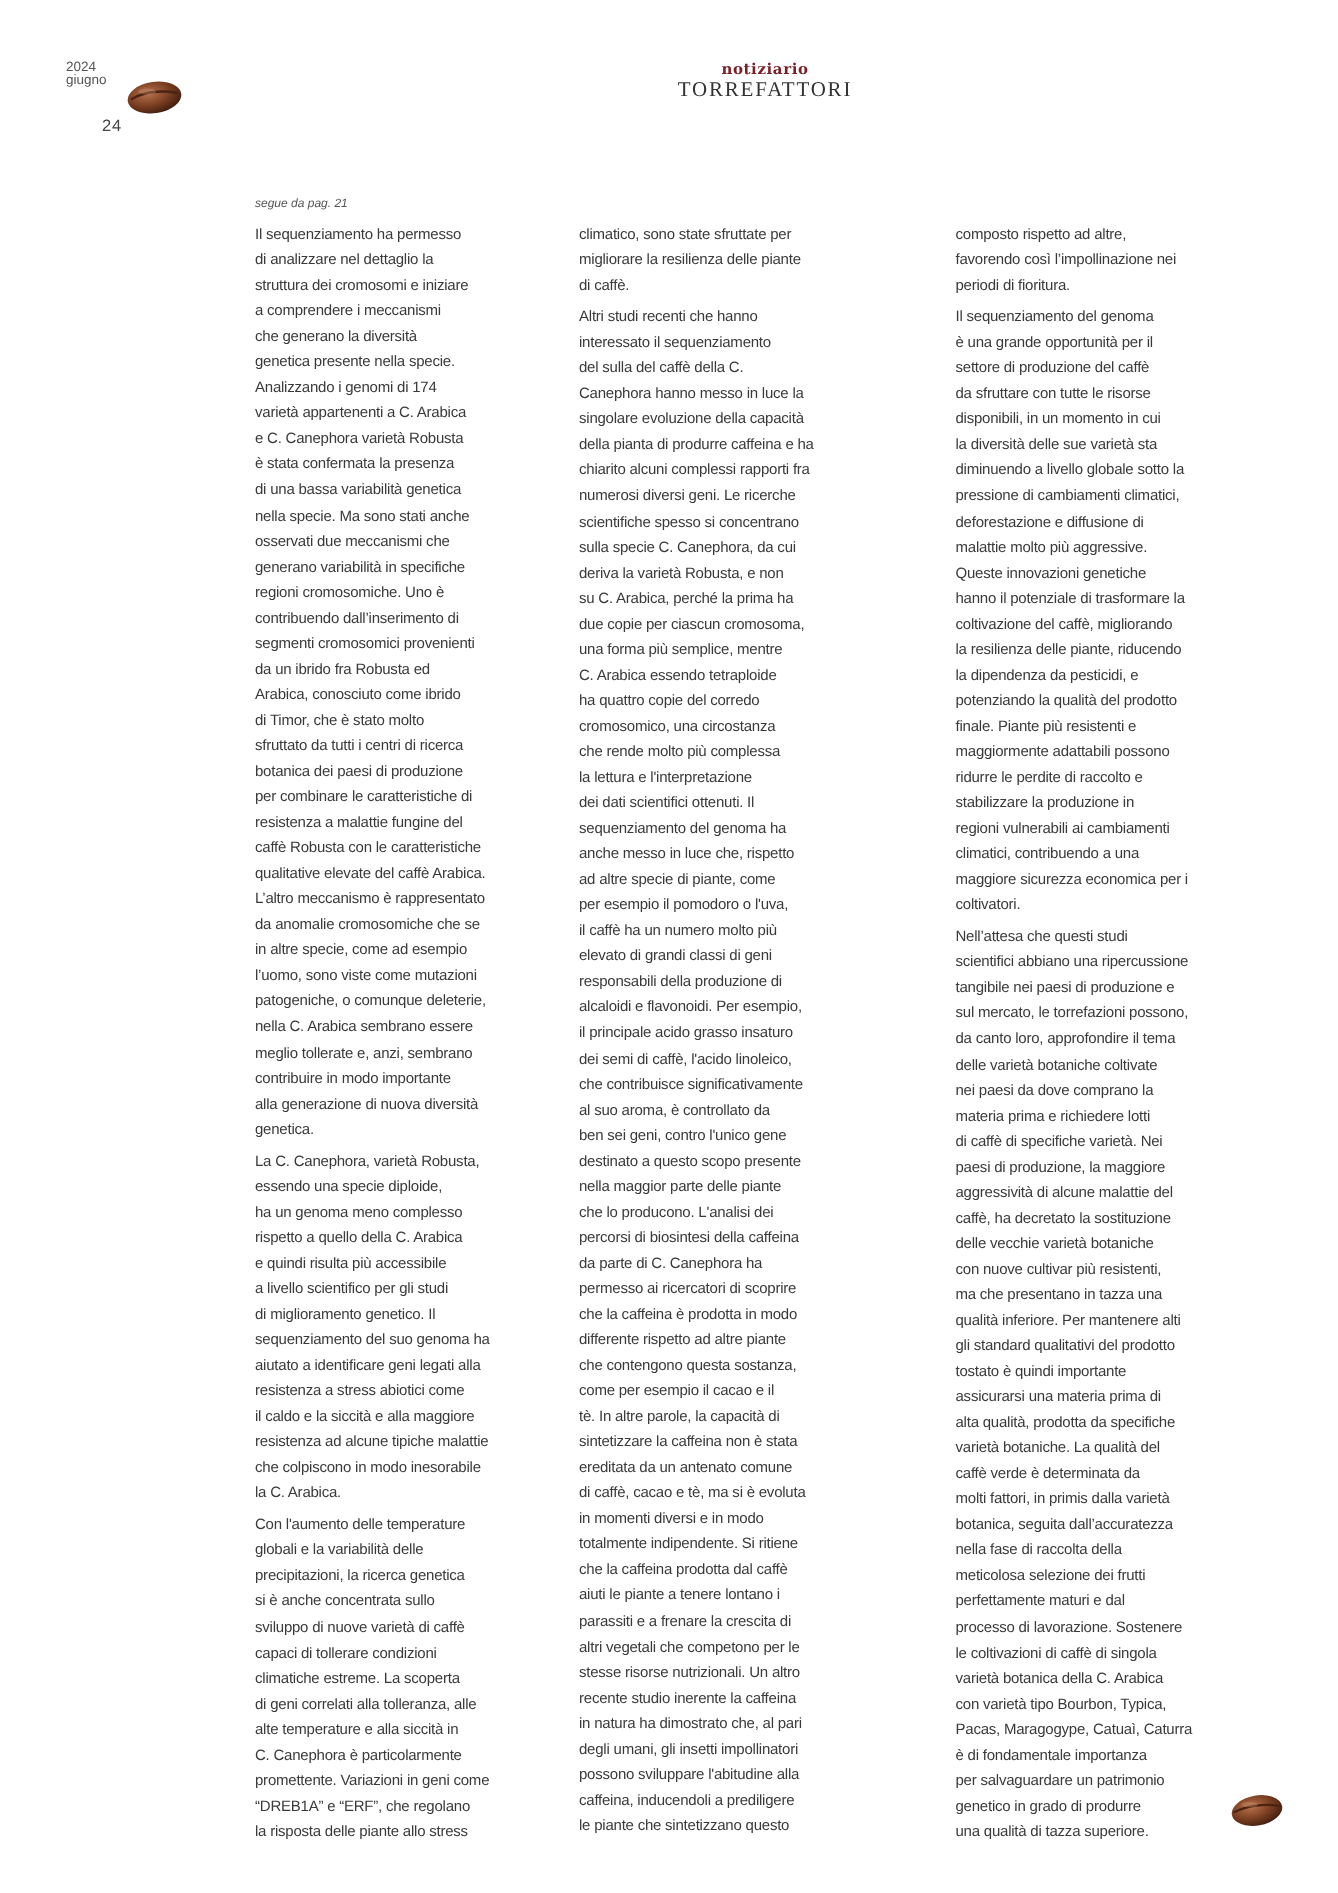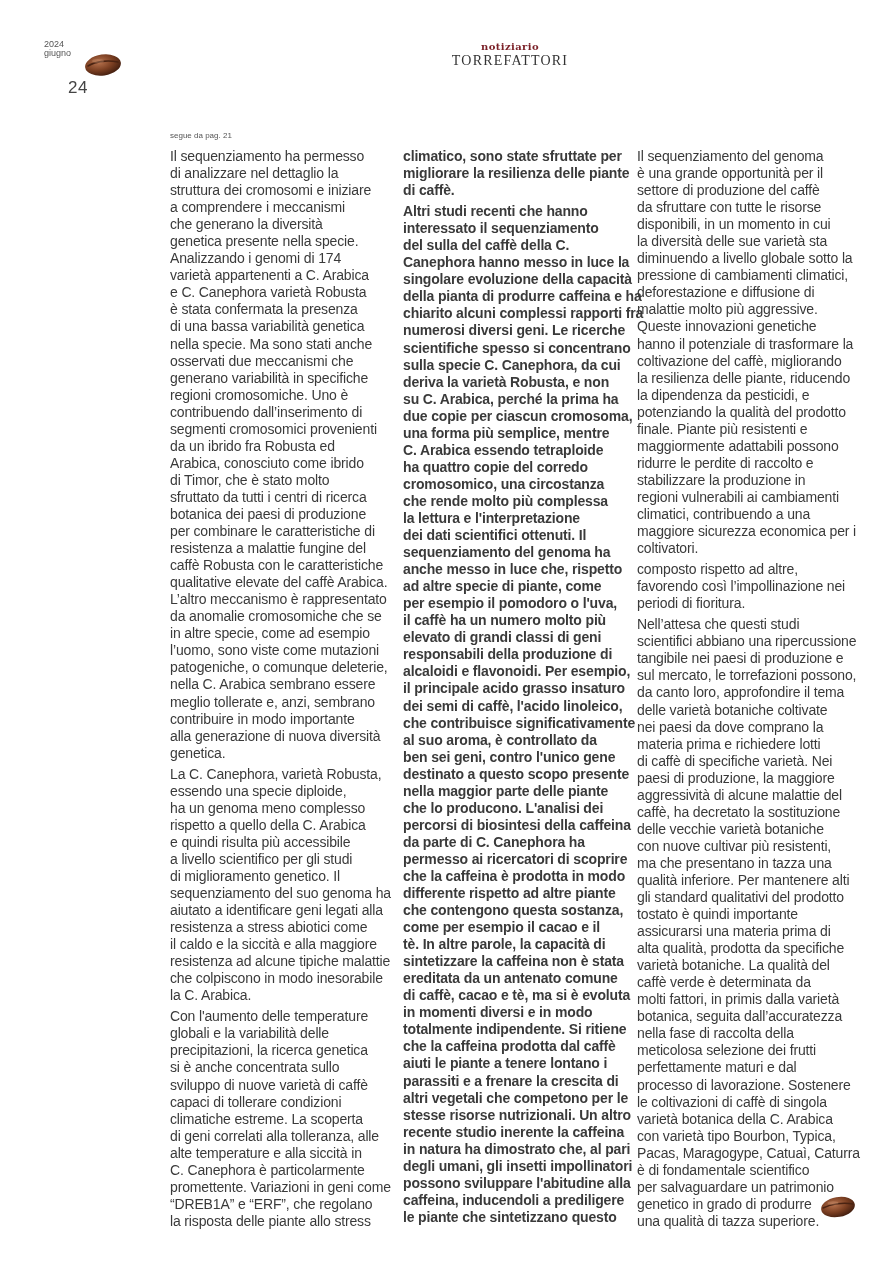--- a/index.html
+++ b/index.html
@@ -25,21 +25,21 @@
     .meta-year, .meta-month {
       font-size: 9px;
       line-height: 9px;
       color: #555;
       display: block;
     }
     .page-number {
       position: absolute;
       left: 68px;
       top: 78px;
-      font-size: 17px;
+      font-size: 11px;
       color: #444;
       letter-spacing: 0.5px;
     }
     .bean {
       position: absolute;
     }
     .bean-top {
       left: 84px;
       top: 53px;
       width: 38px;
@@ -73,33 +73,34 @@
       font-size: 14px;
       line-height: 15px;
       color: #333;
       letter-spacing: 1.2px;
     }
     .continued {
       position: absolute;
       left: 170px;
       top: 131px;
       font-size: 8px;
+      font-style: italic;
       color: #555;
     }
     .column {
       position: absolute;
       top: 148px;
       width: 228px;
-      font-size: 14px;
+      font-size: 10px;
       line-height: 17.05px;
       color: #3a3a3a;
       letter-spacing: -0.15px;
     }
     .col-1 { left: 170px; }
-    .col-2 { left: 403px; font-weight: bold; }
+    .col-2 { left: 386px; }
     .col-3 { left: 637px; }
     .para {
       margin: 0 0 4px 0;
     }
     .line {
       display: block;
       white-space: nowrap;
     }
   </style>
 </head>
@@ -271,20 +272,25 @@
         <span class="line">in natura ha dimostrato che, al pari</span>
         <span class="line">degli umani, gli insetti impollinatori</span>
         <span class="line">possono sviluppare l'abitudine alla</span>
         <span class="line">caffeina, inducendoli a prediligere</span>
         <span class="line">le piante che sintetizzano questo</span>
       </p>
   </div>
 
   <div class="column col-3">
     <p class="para">
+        <span class="line">composto rispetto ad altre,</span>
+        <span class="line">favorendo così l’impollinazione nei</span>
+        <span class="line">periodi di fioritura.</span>
+      </p>
+    <p class="para">
         <span class="line">Il sequenziamento del genoma</span>
         <span class="line">è una grande opportunità per il</span>
         <span class="line">settore di produzione del caffè</span>
         <span class="line">da sfruttare con tutte le risorse</span>
         <span class="line">disponibili, in un momento in cui</span>
         <span class="line">la diversità delle sue varietà sta</span>
         <span class="line">diminuendo a livello globale sotto la</span>
         <span class="line">pressione di cambiamenti climatici,</span>
         <span class="line">deforestazione e diffusione di</span>
         <span class="line">malattie molto più aggressive.</span>
@@ -295,25 +301,20 @@
         <span class="line">la dipendenza da pesticidi, e</span>
         <span class="line">potenziando la qualità del prodotto</span>
         <span class="line">finale. Piante più resistenti e</span>
         <span class="line">maggiormente adattabili possono</span>
         <span class="line">ridurre le perdite di raccolto e</span>
         <span class="line">stabilizzare la produzione in</span>
         <span class="line">regioni vulnerabili ai cambiamenti</span>
         <span class="line">climatici, contribuendo a una</span>
         <span class="line">maggiore sicurezza economica per i</span>
         <span class="line">coltivatori.</span>
-      </p>
-    <p class="para">
-        <span class="line">composto rispetto ad altre,</span>
-        <span class="line">favorendo così l’impollinazione nei</span>
-        <span class="line">periodi di fioritura.</span>
       </p>
     <p class="para">
         <span class="line">Nell’attesa che questi studi</span>
         <span class="line">scientifici abbiano una ripercussione</span>
         <span class="line">tangibile nei paesi di produzione e</span>
         <span class="line">sul mercato, le torrefazioni possono,</span>
         <span class="line">da canto loro, approfondire il tema</span>
         <span class="line">delle varietà botaniche coltivate</span>
         <span class="line">nei paesi da dove comprano la</span>
         <span class="line">materia prima e richiedere lotti</span>
@@ -334,21 +335,21 @@
         <span class="line">molti fattori, in primis dalla varietà</span>
         <span class="line">botanica, seguita dall’accuratezza</span>
         <span class="line">nella fase di raccolta della</span>
         <span class="line">meticolosa selezione dei frutti</span>
         <span class="line">perfettamente maturi e dal</span>
         <span class="line">processo di lavorazione. Sostenere</span>
         <span class="line">le coltivazioni di caffè di singola</span>
         <span class="line">varietà botanica della C. Arabica</span>
         <span class="line">con varietà tipo Bourbon, Typica,</span>
         <span class="line">Pacas, Maragogype, Catuaì, Caturra</span>
-        <span class="line">è di fondamentale scientifico</span>
+        <span class="line">è di fondamentale importanza</span>
         <span class="line">per salvaguardare un patrimonio</span>
         <span class="line">genetico in grado di produrre</span>
         <span class="line">una qualità di tazza superiore.</span>
       </p>
   </div>
 
   <svg class="bean bean-bottom" viewBox="0 0 36 24">
     <defs>
       <radialGradient id="beanGrad2" cx="40%" cy="35%" r="70%">
         <stop offset="0%" stop-color="#b8734e"></stop>

